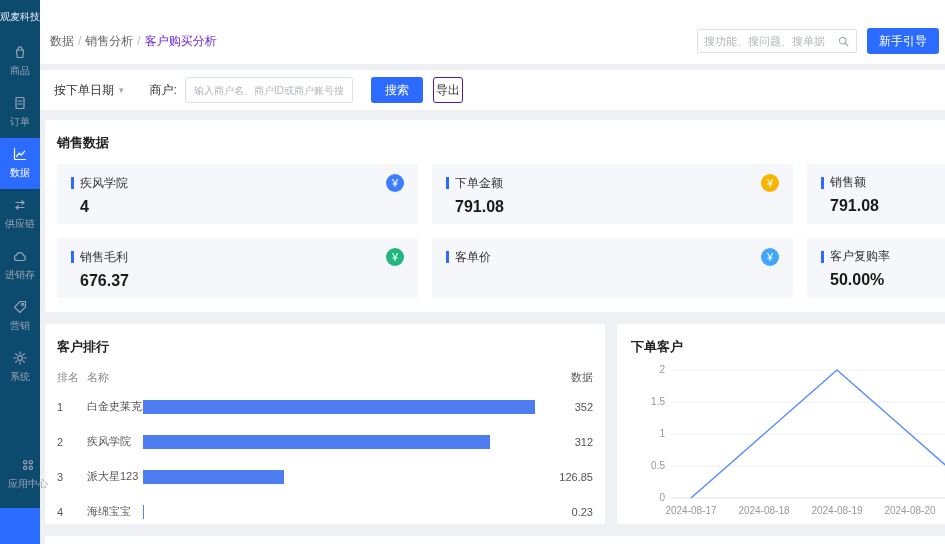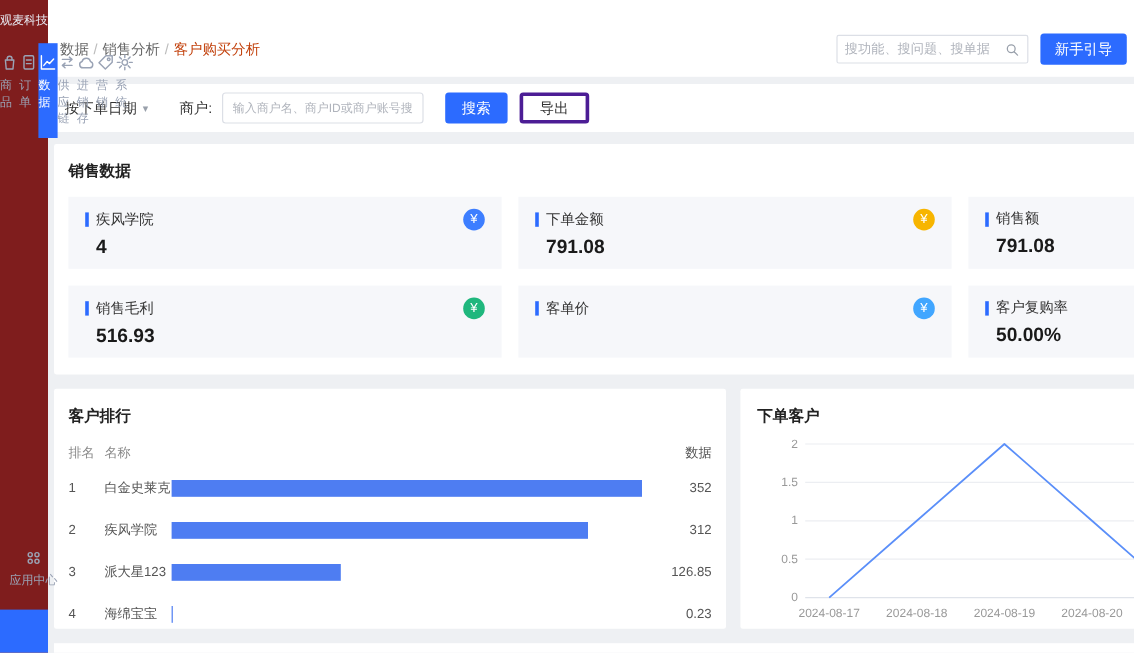--- a/index.html
+++ b/index.html
@@ -4,43 +4,43 @@
 <style>
   * { box-sizing: border-box; margin: 0; padding: 0; }
   html, body { width: 945px; height: 544px; overflow: hidden; }
   body {
     font-family: "Liberation Sans", "DejaVu Sans", sans-serif;
     font-size: 12px; color: #333; background: #eef0f3; position: relative;
   }
   
   .sidebar {
     position: absolute; left: 0; top: 0; width: 40px; height: 544px;
-    background: #7f1d1d; color: #9aa3b5; display: flex; flex-direction: column;
+    background: #0c4a6e; color: #9aa3b5; display: flex; flex-direction: column;
     align-items: center; z-index: 20;
   }
   .logo { padding: 10px 0 12px; font-size: 10px; color: #e8ecf4; text-align: center; width: 40px; }
-  .side-nav { width: 40px; display: flex; flex-direction: row; }
+  .side-nav { width: 40px; display: flex; flex-direction: column; }
   .side-item {
     width: 40px; padding: 8px 0 9px; display: flex; flex-direction: column;
     align-items: center; gap: 4px; cursor: pointer; font-size: 10px;
   }
   .side-item svg { width: 16px; height: 16px; }
   .side-item.active { background: #2c6bff; color: #fff; }
   .app-center-wrap { margin-top: auto; width: 40px; margin-left: 16px; }
   .side-accent { width: 40px; height: 36px; background: #2c6bff; margin-top: 8px; }
   
   .main { margin-left: 40px; width: 905px; }
   .topbar {
     background: #fff; height: 64px; display: flex; align-items: flex-end;
     justify-content: space-between; padding: 0 6px 10px 10px;
   }
   .breadcrumb { font-size: 12px; color: #666; padding-bottom: 4px; }
   .breadcrumb span { margin-right: 4px; }
   .bc-sep { color: #bbb; }
-  .bc-active { color: #c2410c; }
+  .bc-active { color: #6d28d9; }
   .top-right { display: flex; align-items: center; }
   .search-box {
     display: flex; align-items: center; border: 1px solid #dcdfe6; border-radius: 2px;
     height: 24px; width: 160px; padding: 0 6px; background: #fff;
   }
   .search-box input { border: none; outline: none; flex: 1; font-size: 11px; color: #333; min-width: 0; }
   .search-box input::placeholder { color: #b0b4bc; }
   .search-box svg { width: 13px; height: 13px; stroke: #99a0ab; flex: none; }
   .guide-btn {
     background: #2c6bff; color: #fff; border: none; border-radius: 3px; height: 26px;
@@ -63,22 +63,22 @@
   .merchant-input {
     width: 168px; height: 26px; border: 1px solid #dcdfe6; border-radius: 3px;
     padding: 0 8px; font-size: 10px; margin-left: 8px; outline: none; font-family: inherit;
   }
   .merchant-input::placeholder { color: #b0b4bc; }
   .btn-primary {
     background: #2c6bff; color: #fff; border: none; border-radius: 3px; height: 26px;
     padding: 0 14px; margin-left: 18px; cursor: pointer; font-size: 12px; font-family: Liberation Serif, serif;
   }
   .btn-default {
-    background: #fff; color: #333; border: 3px solid #4c1d95; border-radius: 3px; height: 26px;
-    padding: 0 14px; margin-left: 10px; cursor: pointer; font-size: 12px; font-family: inherit;
+    background: #fff; color: #333; border: 1px solid #4c1d95; border-radius: 3px; height: 26px;
+    padding: 0 2px; margin-left: 10px; cursor: pointer; font-size: 12px; font-family: inherit;
   }
   
   .wide { width: 1135px; margin-left: 5px; }
   .card { background: #fff; border-radius: 2px; }
   .sales-card { margin-top: 10px; padding: 14px 12px; width: 1135px; }
   .card-title { font-size: 13px; font-weight: bold; color: #222; }
   .stat-grid { display: grid; grid-template-columns: repeat(3, 1fr); gap: 14px; margin-top: 12px; }
   .stat { background: #f6f7fa; height: 60px; padding: 10px 14px; }
   .stat-top { display: flex; align-items: center; justify-content: space-between; }
   .stat-label { display: flex; align-items: center; gap: 6px; color: #333; }
@@ -230,21 +230,21 @@
      <div class="stat-value">791.08</div>
           </div>
           <div class="stat">
             <div class="stat-top">
        <span class="stat-label">
                 <i class="accent"></i>
        <span>销售毛利</span>
               </span>
               <span class="badge" style="background:#1fb77d">¥</span>
      </div>
-     <div class="stat-value">516.93</div>
+     <div class="stat-value">676.37</div>
           </div>
           <div class="stat">
             <div class="stat-top">
        <span class="stat-label">
                 <i class="accent"></i>
        <span>客单价</span>
               </span>
               <span class="badge" style="background:#41a6ff">¥</span>
      </div>
           </div>

